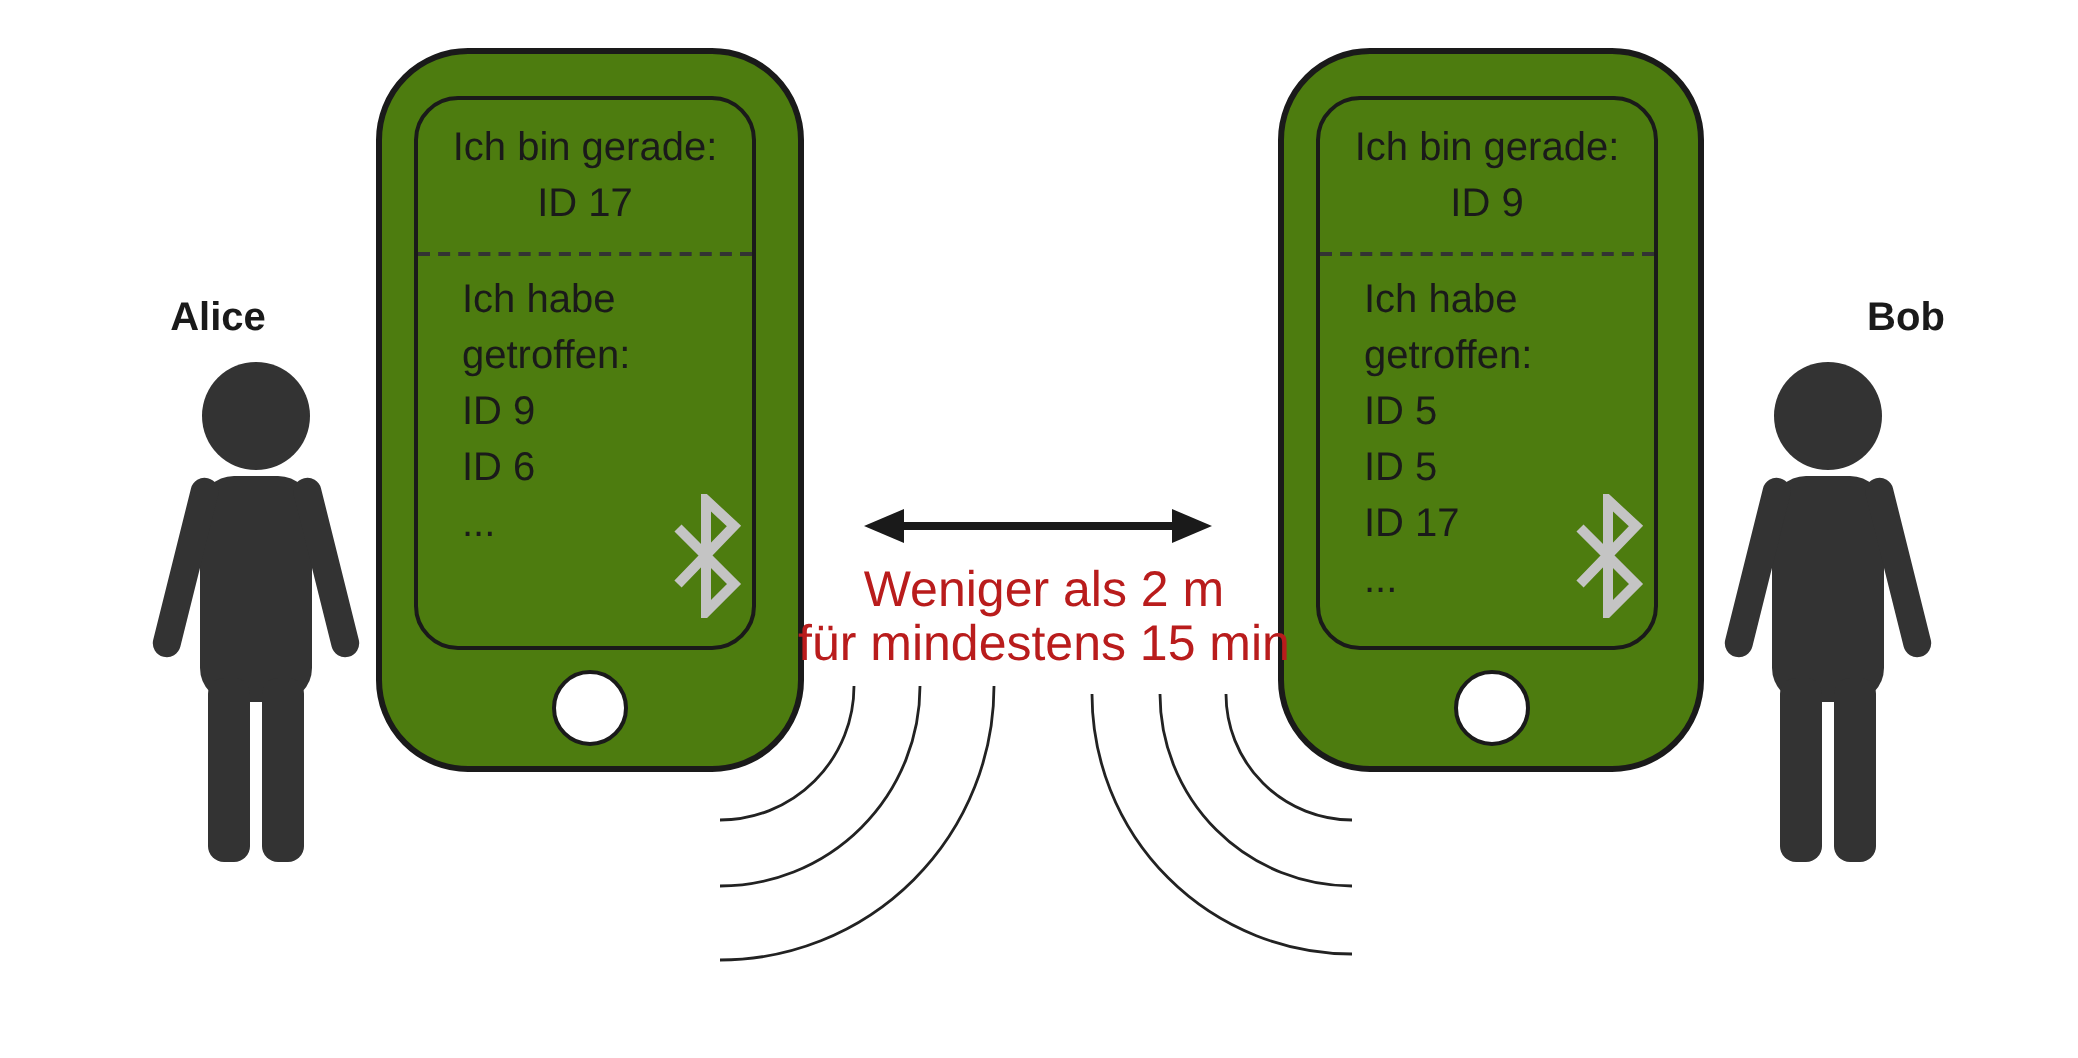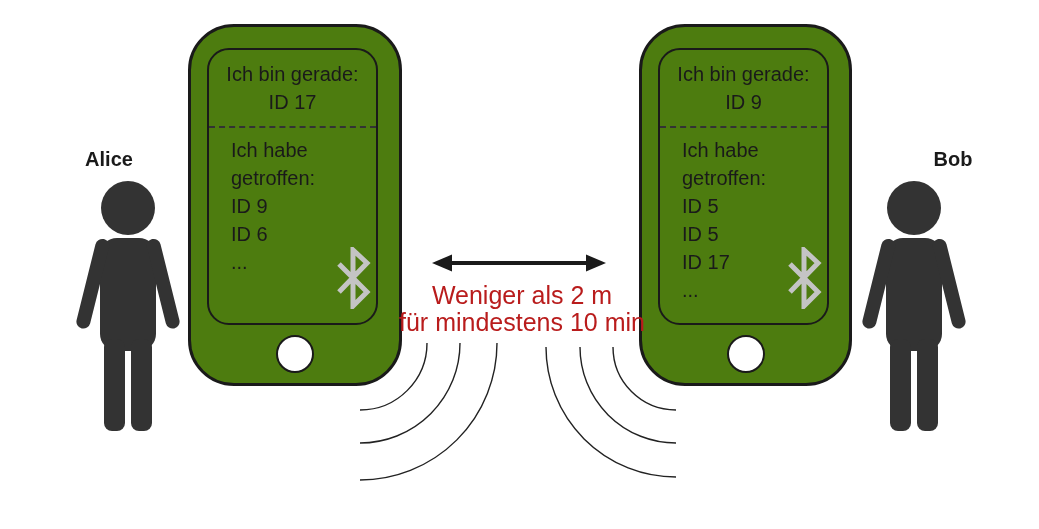--- a/index.html
+++ b/index.html
@@ -91,21 +91,21 @@
     <div class="home-btn"></div>
   </div>
 
   <svg class="arrow-svg" width="178" height="22" viewBox="0 0 178 22">
     <rect x="16" y="9" width="146" height="4" fill="#1a1a1a"></rect>
     <polygon points="2,11 22,2.5 22,19.5" fill="#1a1a1a"></polygon>
     <polygon points="176,11 156,2.5 156,19.5" fill="#1a1a1a"></polygon>
   </svg>
   <div class="proximity-text">
     <div>Weniger als 2 m</div>
-    <div>für mindestens 10 min</div>
+    <div>für mindestens 15 min</div>
   </div>
 
   <div class="phone phone-right">
     <div class="screen">
       <div class="id-block">
         <div class="line">Ich bin gerade:</div>
         <div class="line">ID 9</div>
       </div>
       <div class="divider"></div>
       <div class="met-block">

